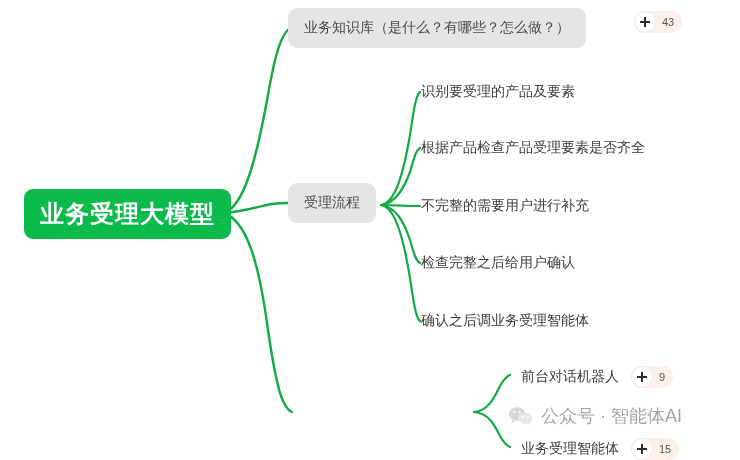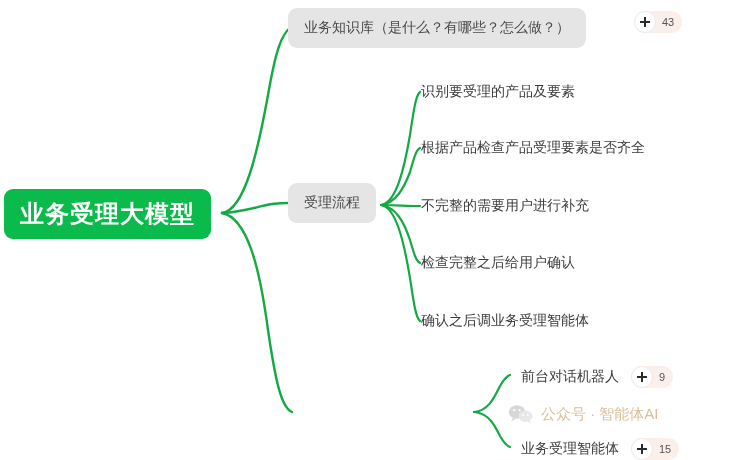--- a/index.html
+++ b/index.html
@@ -116,22 +116,22 @@
     position: absolute;
     left: 508px;
     top: 404px;
     display: flex;
     align-items: center;
     gap: 7px;
     opacity: 0.40;
     pointer-events: none;
   }
   #watermark .wm-text {
-    font-size: 15px;
-    color: #a16207;
+    font-size: 18px;
+    color: #0f172a;
     white-space: nowrap;
   }
   .wechat-icon {
     position: relative;
     width: 26px;
     height: 20px;
     flex: none;
   }
 </style>
 </head>
@@ -152,21 +152,21 @@
       <path d="M381,205 C396,203 404,188 410,172 C414,158 416,150 420,148" stroke-width="2.2"></path>
       <path d="M381,205 C396,205 406,206 414,206 C418,206 419,206 420,206" stroke-width="2.2"></path>
       <path d="M381,205 C396,207 404,222 410,240 C414,254 416,261 420,263" stroke-width="2.2"></path>
       <path d="M381,205 C396,207 404,242 410,278 C414,305 416,318 420,321" stroke-width="2.2"></path>
 
       <path d="M474,412 C489,411 495,396 500,386 C504,379 507,376 510,375" stroke-width="2.2"></path>
       <path d="M474,412 C489,413 495,426 500,436 C504,443 507,446 510,447" stroke-width="2.2"></path>
     </g>
   </svg>
 
-  <div class="node node-root" style="left:4px; top:189px;">
+  <div class="node node-root" style="left:24px; top:189px;">
     <span class="node-label">业务受理大模型</span>
   </div>
 
   <div class="node node-branch" style="left:288px; top:8px;">
     <span class="node-label">业务知识库（是什么？有哪些？怎么做？）</span>
   </div>
   <div class="node" style="left:622px; top:3px;margin-top:8px;">
     <span class="badge">
       <span class="badge-circle"></span>
       <span class="badge-count">43</span>

